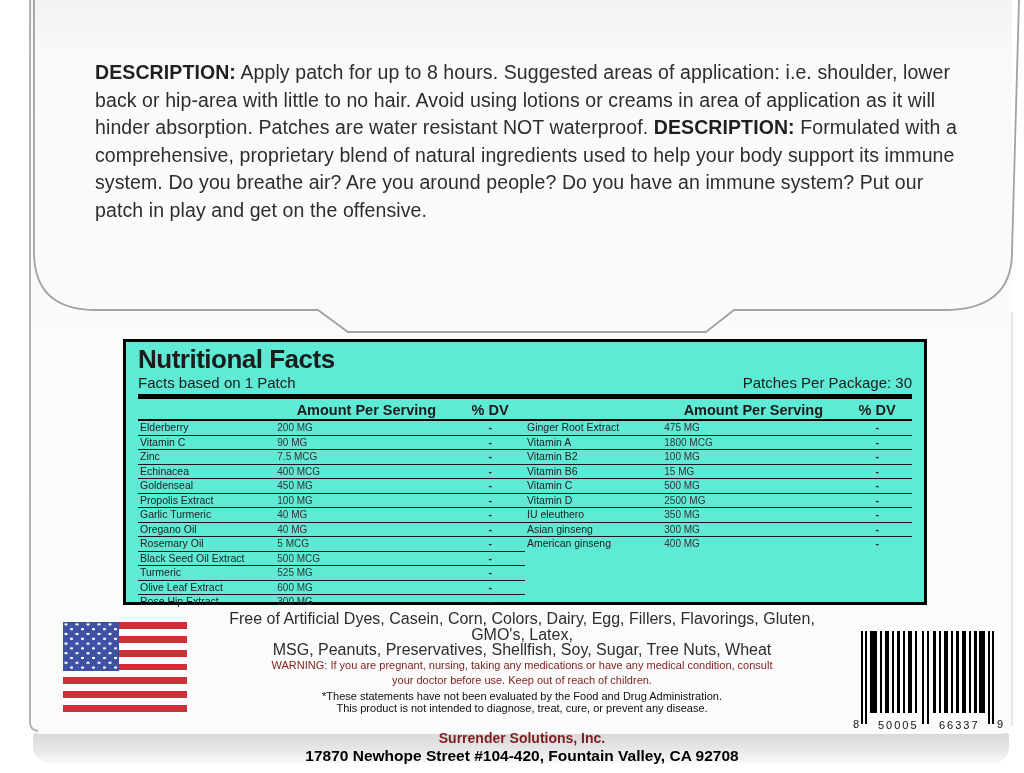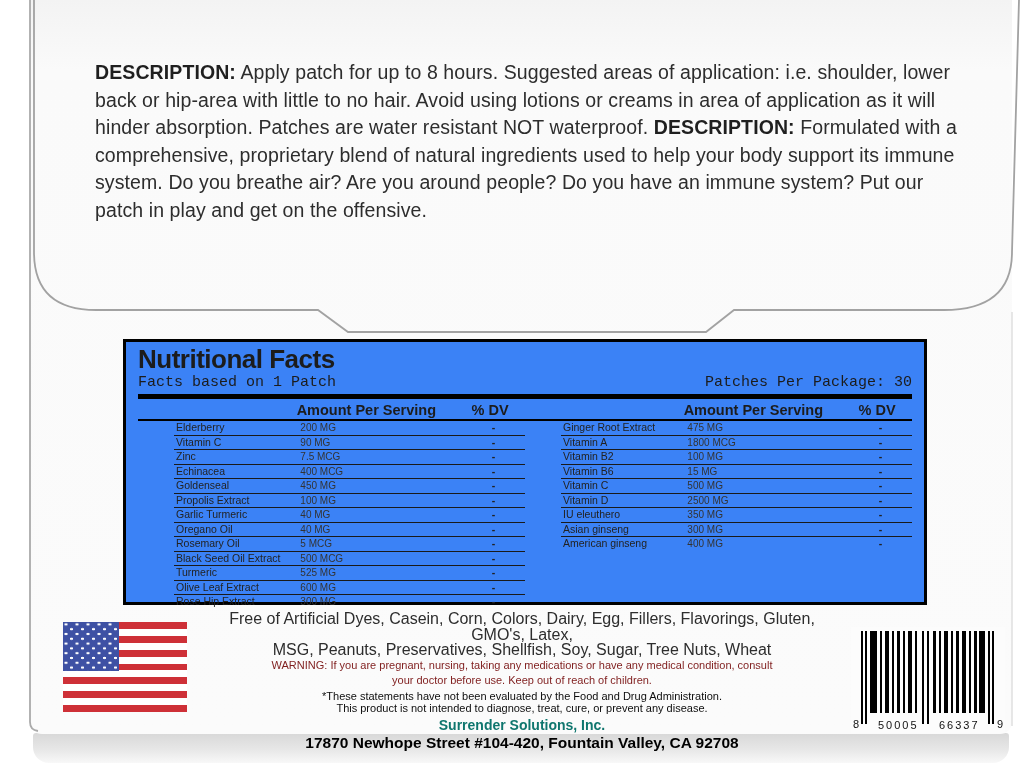--- a/index.html
+++ b/index.html
@@ -25,40 +25,40 @@
   .copy{
     position:absolute;left:95px;top:59px;width:868px;
     font-size:19.5px;line-height:27.6px;color:#2d2d2d;
     letter-spacing:0.1px;
   }
   .copy b{color:#1f1f1f;}
 
   
   .nf-box{
     position:absolute;left:123px;top:339px;width:804px;height:266px;
-    box-sizing:border-box;border:3.5px solid #000;background:#3b82f6;
+    box-sizing:border-box;border:3.5px solid #000;background:#5eead4;
     padding:3px 12px 0 12px;
   }
   .nf-title{font-size:26px;font-weight:bold;letter-spacing:-0.5px;line-height:29px;margin:0;}
-  .nf-subrow{display:flex;justify-content:space-between;font-size:15px;line-height:17px;margin-top:0px;font-family:Liberation Mono, monospace;}
+  .nf-subrow{display:flex;justify-content:space-between;font-size:15px;line-height:17px;margin-top:0px;}
   .nf-bar{height:5px;background:#000;margin-top:3px;}
   .nf-tables{display:flex;margin-top:1px;}
   .nf-table{flex:1;}
   .nf-head{
     display:grid;grid-template-columns:36% 46% 18%;
     font-weight:bold;font-size:14.5px;line-height:16px;
     padding:2px 0 1px 0;border-bottom:2.5px solid #000;
   }
   .nf-head .h-amt{text-align:center;}
   .nf-head .h-dv{text-align:center;}
   .nf-row{
     display:grid;grid-template-columns:36% 46% 18%;
     height:13.5px;align-items:center;
     border-bottom:1px solid #1a1a1a;
-    font-size:10.5px;line-height:11px;margin-left:36px;
+    font-size:10.5px;line-height:11px;
   }
   .nf-row:last-child{border-bottom:none;}
   .nf-row .c1{padding-left:2px;white-space:nowrap;color:#222;}
   .nf-row .c2{font-size:10px;color:#333;white-space:nowrap;}
   .nf-row .c3{text-align:center;font-weight:bold;color:#222;}
 
   
   .made-in{position:absolute;left:63px;top:618px;width:140px;}
   .made-in .label{font-size:16px;font-weight:bold;letter-spacing:0.2px;color:#111;}
   .flag{position:relative;width:124px;height:90px;margin-top:4px;
@@ -71,21 +71,21 @@
     background-size:11px 9.6px,11px 9.6px;
     background-position:3px 2.4px,8.5px 7.2px;
   }
 
   .foot-center{position:absolute;left:212px;top:611px;width:620px;text-align:center;}
   .free-line{font-size:16px;line-height:15.5px;color:#2d2d2d;}
   .warn-line{font-size:11px;line-height:15.2px;color:#7f1d1d;}
   .warn-line:first-of-type{margin-top:2px;}
   .fda-line{font-size:11px;line-height:11.8px;color:#0d0d0d;}
   .fda-first{margin-top:3px;}
-  .company{font-size:14px;font-weight:bold;line-height:15px;margin-top:3px;color:#0f766e;}
+  .company{font-size:14px;font-weight:bold;line-height:15px;margin-top:16px;color:#7f1d1d;}
   .address{font-size:15.5px;font-weight:bold;line-height:17px;margin-top:1px;color:#000;}
 
   
   .barcode{position:absolute;left:851px;top:627px;width:154px;height:106px;background:#fcfcfc;}
   .barcode svg{display:block;}
   .barcode text{font-family:"Liberation Sans",sans-serif;font-size:11px;fill:#111;}
 </style>
 </head>
 <body>
 

